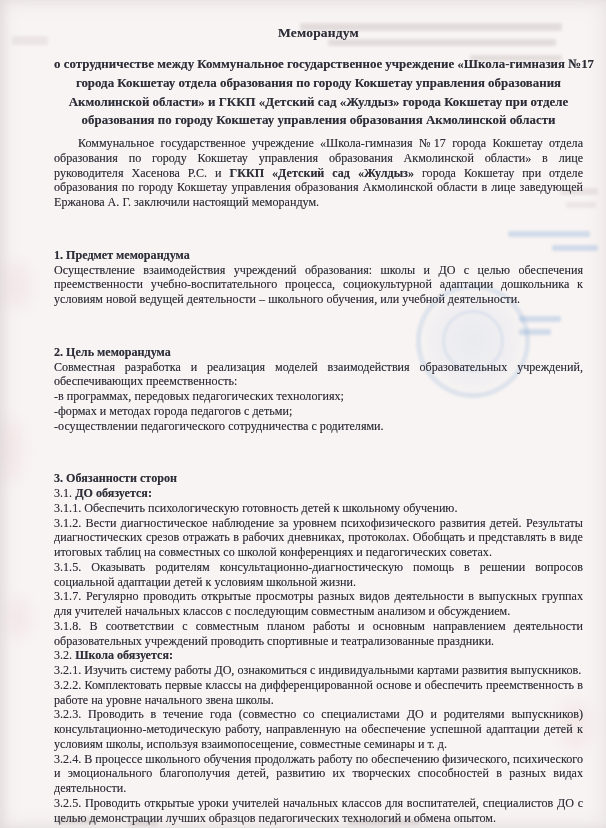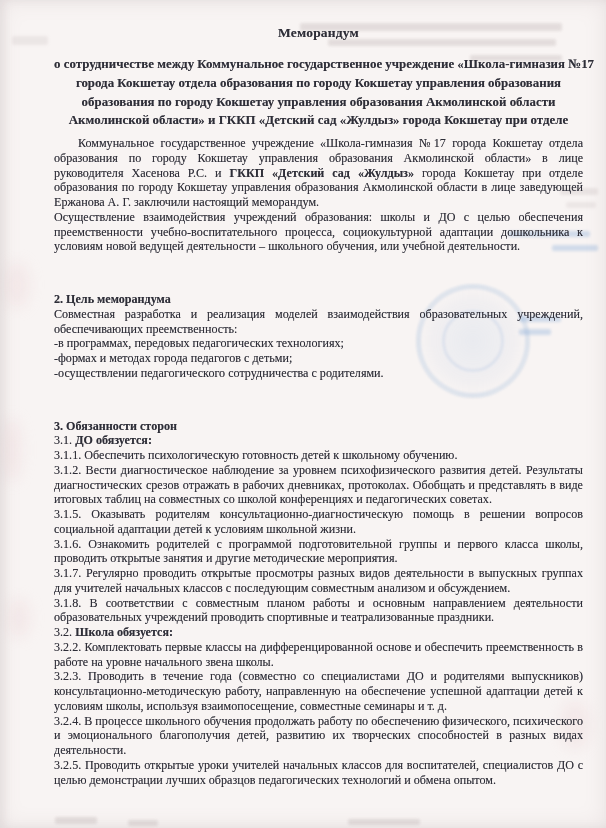--- a/index.html
+++ b/index.html
@@ -145,45 +145,46 @@
     <div class="stamp-inner"></div>
   </div>
 
   <div class="content">
 
     <div class="doc-title">Меморандум</div>
 
     <div class="doc-subtitle">
       <div>о сотрудничестве между Коммунальное государственное учреждение «Школа-гимназия №17</div>
       <div>города Кокшетау отдела образования по городу Кокшетау управления образования</div>
+      <div>Акмолинской области» и ГККП «Детский сад «Жулдыз» города Кокшетау при отделе</div>
       <div>образования по городу Кокшетау управления образования Акмолинской области</div>
-      <div>Акмолинской области» и ГККП «Детский сад «Жулдыз» города Кокшетау при отделе</div>
     </div>
 
     <p class="para indent"><span>Коммунальное государственное учреждение «Школа-гимназия №17 города Кокшетау отдела образования по городу Кокшетау управления образования Акмолинской области» в лице руководителя Хасенова Р.С. и </span><span class="b">ГККП «Детский сад «Жулдыз»</span><span> города Кокшетау при отделе образования по городу Кокшетау управления образования Акмолинской области в лице заведующей Ержанова А. Г. заключили настоящий меморандум.</span></p>
 
+    <p class="para b">1. Предмет меморандума</p>
     <p class="para">Осуществление взаимодействия учреждений образования: школы и ДО с целью обеспечения преемственности учебно-воспитательного процесса, социокультурной адаптации дошкольника к условиям новой ведущей деятельности – школьного обучения, или учебной деятельности.</p>
 
     <p class="para b">2. Цель меморандума</p>
     <p class="para">Совместная разработка и реализация моделей взаимодействия образовательных учреждений, обеспечивающих преемственность:</p>
     <p class="para">-в программах, передовых педагогических технологиях;</p>
     <p class="para">-формах и методах города педагогов с детьми;</p>
     <p class="para">-осуществлении педагогического сотрудничества с родителями.</p>
 
     <p class="para b">3. Обязанности сторон</p>
 
     <p class="para"><span>3.1. </span><span class="b">ДО обязуется:</span></p>
     <p class="para">3.1.1. Обеспечить психологическую готовность детей к школьному обучению.</p>
     <p class="para">3.1.2. Вести диагностическое наблюдение за уровнем психофизического развития детей. Результаты диагностических срезов отражать в рабочих дневниках, протоколах. Обобщать и представлять в виде итоговых таблиц на совместных со школой конференциях и педагогических советах.</p>
     <p class="para">3.1.5. Оказывать родителям консультационно-диагностическую помощь в решении вопросов социальной адаптации детей к условиям школьной жизни.</p>
-    <p class="para">3.1.6. Ознакомить родителей с программой подготовительной группы и первого класса школы, проводить открытые занятия и другие методические мероприятия.</p>
     <p class="para">3.1.7. Регулярно проводить открытые просмотры разных видов деятельности в выпускных группах для учителей начальных классов с последующим совместным анализом и обсуждением.</p>
     <p class="para">3.1.8. В соответствии с совместным планом работы и основным направлением деятельности образовательных учреждений проводить спортивные и театрализованные праздники.</p>
 
     <p class="para"><span>3.2. </span><span class="b">Школа обязуется:</span></p>
+    <p class="para">3.2.1. Изучить систему работы ДО, ознакомиться с индивидуальными картами развития выпускников.</p>
     <p class="para">3.2.2. Комплектовать первые классы на дифференцированной основе и обеспечить преемственность в работе на уровне начального звена школы.</p>
     <p class="para">3.2.3. Проводить в течение года (совместно со специалистами ДО и родителями выпускников) консультационно-методическую работу, направленную на обеспечение успешной адаптации детей к условиям школы, используя взаимопосещение, совместные семинары и т. д.</p>
     <p class="para">3.2.4. В процессе школьного обучения продолжать работу по обеспечению физического, психического и эмоционального благополучия детей, развитию их творческих способностей в разных видах деятельности.</p>
     <p class="para">3.2.5. Проводить открытые уроки учителей начальных классов для воспитателей, специалистов ДО с целью демонстрации лучших образцов педагогических технологий и обмена опытом.</p>
 
   </div>
 
   <div class="vignette"></div>
 </div>
 

